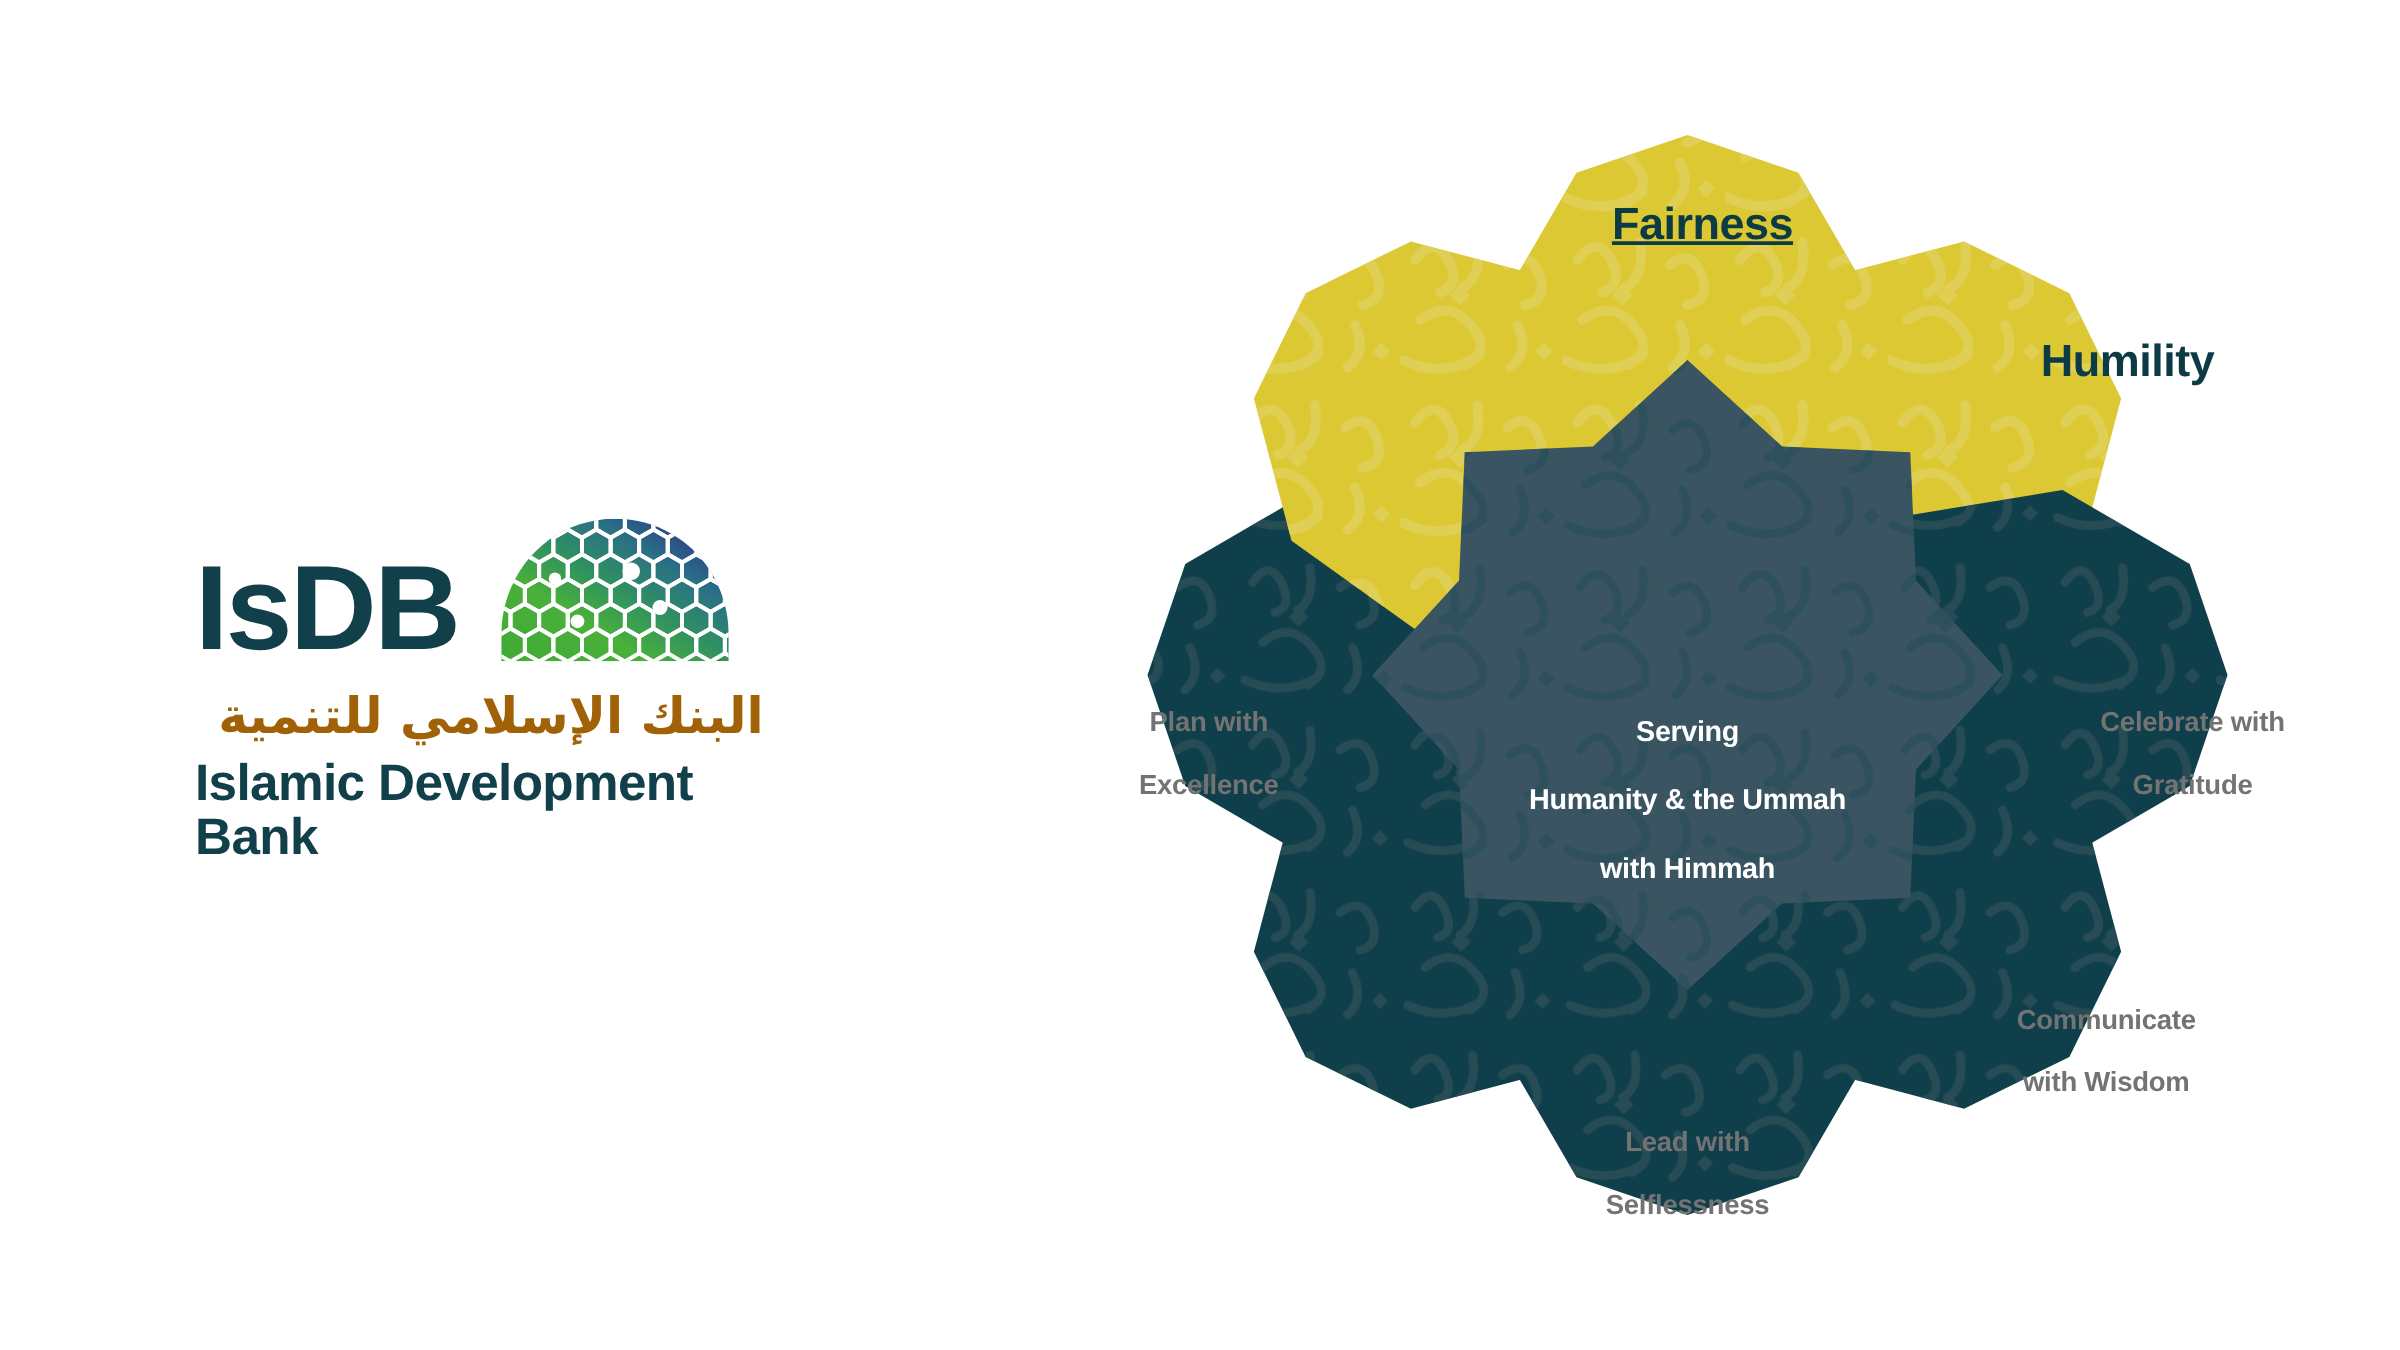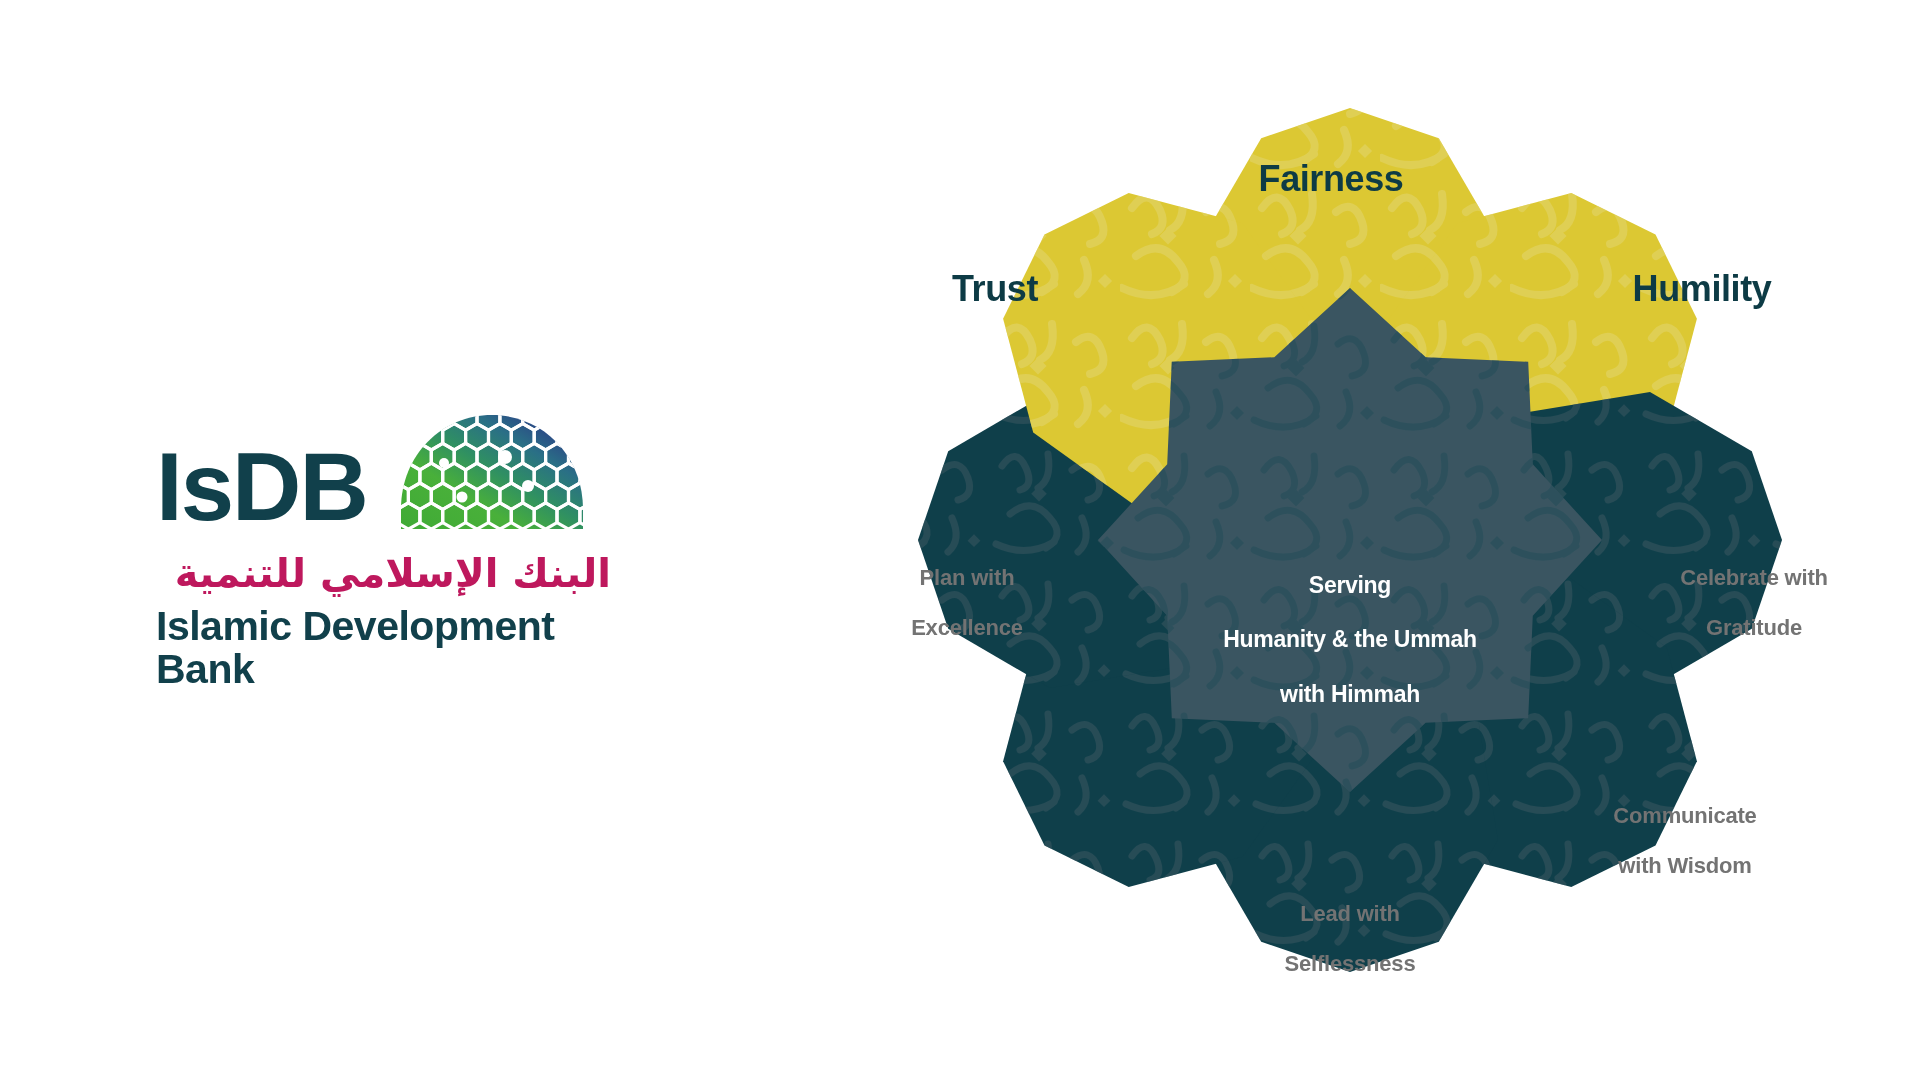--- a/index.html
+++ b/index.html
@@ -42,21 +42,21 @@
   #logo-dome {
     width: 190px;
     height: 118px;
     position: relative;
     margin-bottom: 4px;
   }
   #logo-arabic {
     margin-top: 16px;
     font-size: 40px;
     font-weight: bold;
-    color: #be185d;
+    color: #a16207;
     direction: rtl;
     text-align: right;
     width: 455px;
     line-height: 1.1;
     font-family: "DejaVu Sans", sans-serif;
   }
   #logo-english {
     margin-top: 10px;
     font-size: 41px;
     font-weight: bold;
@@ -301,23 +301,22 @@
         </g>
 
       <g id="center-star">
           <g>
             <path d="M 490.0,238.0 L 565.7,307.2 L 668.2,311.8 L 672.8,414.3 L 742.0,490.0 L 672.8,565.7 L 668.2,668.2 L 565.7,672.8 L 490.0,742.0 L 414.3,672.8 L 311.8,668.2 L 307.2,565.7 L 238.0,490.0 L 307.2,414.3 L 311.8,311.8 L 414.3,307.2 Z" fill="#3a5561"></path>
             <path d="M 490.0,238.0 L 565.7,307.2 L 668.2,311.8 L 672.8,414.3 L 742.0,490.0 L 672.8,565.7 L 668.2,668.2 L 565.7,672.8 L 490.0,742.0 L 414.3,672.8 L 311.8,668.2 L 307.2,565.7 L 238.0,490.0 L 307.2,414.3 L 311.8,311.8 L 414.3,307.2 Z" fill="url(#calli-mid)" opacity="0.45"></path>
           </g>
         </g>
     </svg>
 
-    <div class="petal-label label-outer-yellow" style="left:0px;  top:218px; width:270px;">Trust</div>
-
-    <div class="petal-label label-outer-yellow" style="left:336px; top:108px; width:270px;">Fairness</div>
+
+    <div class="petal-label label-outer-yellow" style="left:367px; top:108px; width:270px;text-decoration:underline;">Fairness</div>
 
     <div class="petal-label label-outer-yellow" style="left:707px; top:218px; width:270px;">Humility</div>
 
     <div class="petal-label label-outer-dark" style="left:-28px; top:490px; width:270px;">
       <span>Plan with</span><br>
       <span>Excellence</span>
     </div>
 
     <div class="petal-label label-outer-dark" style="left:759px; top:490px; width:270px;">
       <span>Celebrate with</span><br>

